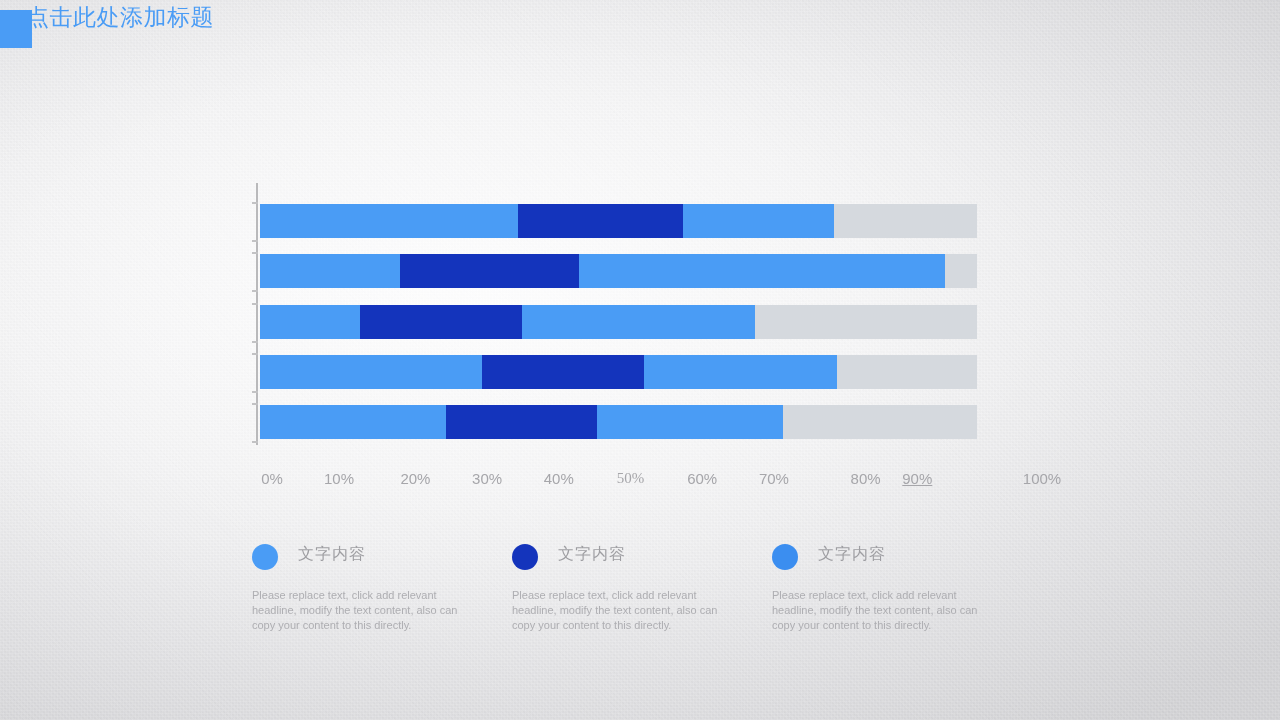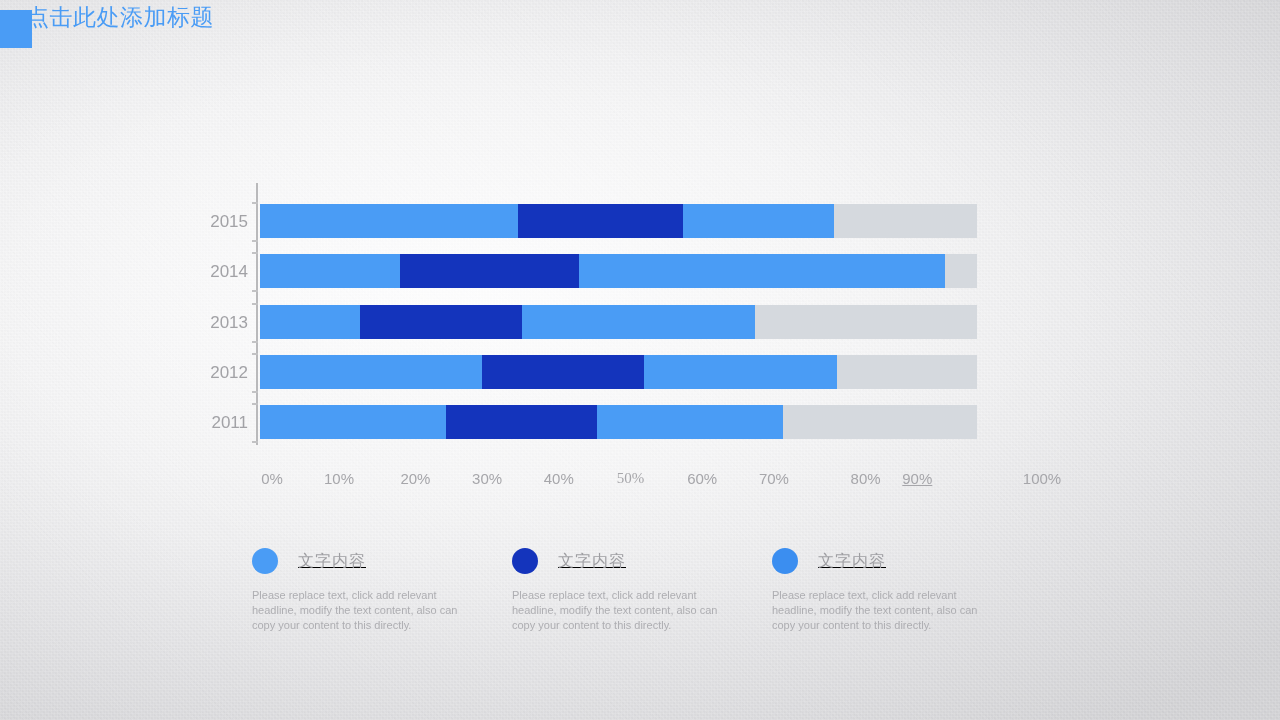--- a/index.html
+++ b/index.html
@@ -141,23 +141,22 @@
     width: 790px;
     display: flex;
     gap: 0;
   }
   .legend-item {
     width: 260px;
     position: relative;
   }
   .legend-head {
     display: flex;
-    align-items: center;
+    align-items: flex-start;
     height: 34px;
-    text-decoration: underline;
   }
   .legend-dot {
     width: 26px;
     height: 26px;
     border-radius: 50%;
     flex: 0 0 auto;
   }
   .legend-title {
     margin-left: 20px;
     font-size: 16px;
@@ -182,27 +181,20 @@
 
 <div id="title-block">
   <div id="title-accent"></div>
 </div>
 <div id="title-text">点击此处添加标题</div>
 
 <div id="chart">
 
   <div id="y-axis-line"></div>
 
-  <div id="cat-labels">
-      <div class="cat-label" style="top: 29px;">2015</div>
-      <div class="cat-label" style="top: 79px;">2014</div>
-      <div class="cat-label" style="top: 130px;">2013</div>
-      <div class="cat-label" style="top: 180px;">2012</div>
-      <div class="cat-label" style="top: 230px;">2011</div>
-    </div>
 
   <div id="plot-area">
       <div class="row" style="top: 21px;">
         <div class="seg" style="left: 2px; width: 258.12px; background: rgb(74, 156, 245);"></div>
         <div class="seg" style="left: 260.12px; width: 164.91px; background: rgb(20, 52, 188);"></div>
         <div class="seg" style="left: 425.03px; width: 150.57px; background: rgb(74, 156, 245);"></div>
         <div class="seg" style="left: 575.6px; width: 143.4px; background: rgb(213, 217, 222);"></div>
       </div>
       <div class="row" style="top: 71px;">
         <div class="seg" style="left: 2px; width: 139.815px; background: rgb(74, 156, 245);"></div>

